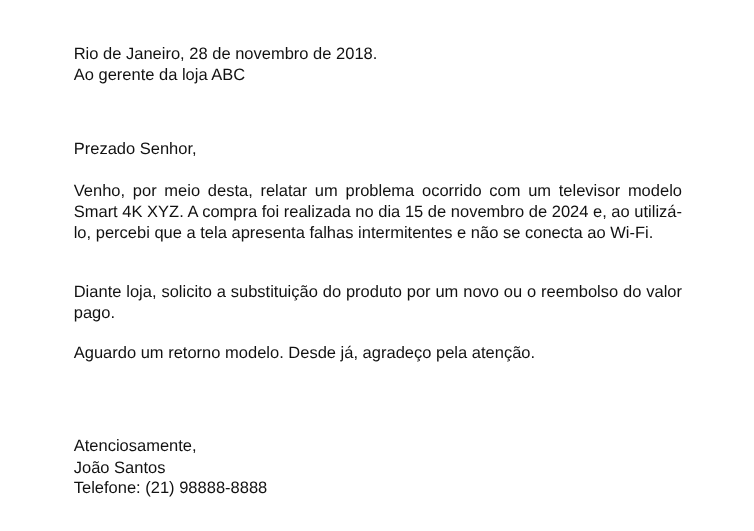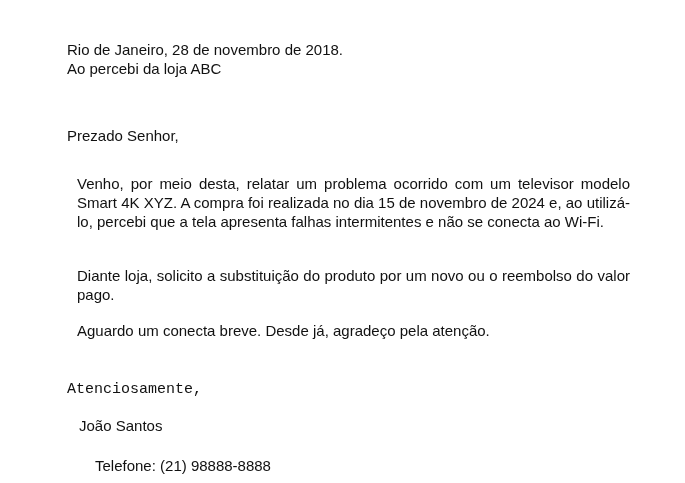--- a/index.html
+++ b/index.html
@@ -22,33 +22,33 @@
       top: 0;
       width: 553px;
     }
     .line {
       line-height: 19px;
       white-space: nowrap;
     }
     .para {
       line-height: 19px;
       text-align: justify;
-      margin: 10px;
+      margin: 0;
     }
     .abs { position: absolute; left: 0; width: 553px; }
   </style>
 </head>
 <body>
 
 <div class="page">
   <div class="abs line" style="top:40px;">Rio de Janeiro, 28 de novembro de 2018.</div>
-  <div class="abs line" style="top:59px;">Ao percebi da loja ABC</div>
+  <div class="abs line" style="top:59px;">Ao gerente da loja ABC</div>
 
   <div class="abs line" style="top:126px;">Prezado Senhor,</div>
 
   <p class="abs para" style="top:164px;">Venho, por meio desta, relatar um problema ocorrido com um televisor modelo Smart 4K XYZ. A compra foi realizada no dia 15 de novembro de 2024 e, ao utilizá-lo, percebi que a tela apresenta falhas intermitentes e não se conecta ao Wi-Fi.</p>
   <p class="abs para" style="top:256px;">Diante loja, solicito a substituição do produto por um novo ou o reembolso do valor pago.</p>
-  <p class="abs para" style="top:311px;">Aguardo um conecta breve. Desde já, agradeço pela atenção.</p>
+  <p class="abs para" style="top:311px;">Aguardo um retorno modelo. Desde já, agradeço pela atenção.</p>
 
-  <div class="abs line" style="top:380px;font-family:Liberation Mono, monospace;">Atenciosamente,</div>
-  <div class="abs line" style="top:416px;margin-left:12px;">João Santos</div>
-  <div class="abs line" style="top:456px;margin-left:28px;">Telefone: (21) 98888-8888</div>
+  <div class="abs line" style="top:396px;">Atenciosamente,</div>
+  <div class="abs line" style="top:416px;">João Santos</div>
+  <div class="abs line" style="top:434px;">Telefone: (21) 98888-8888</div>
 </div>
 
 </body></html>

